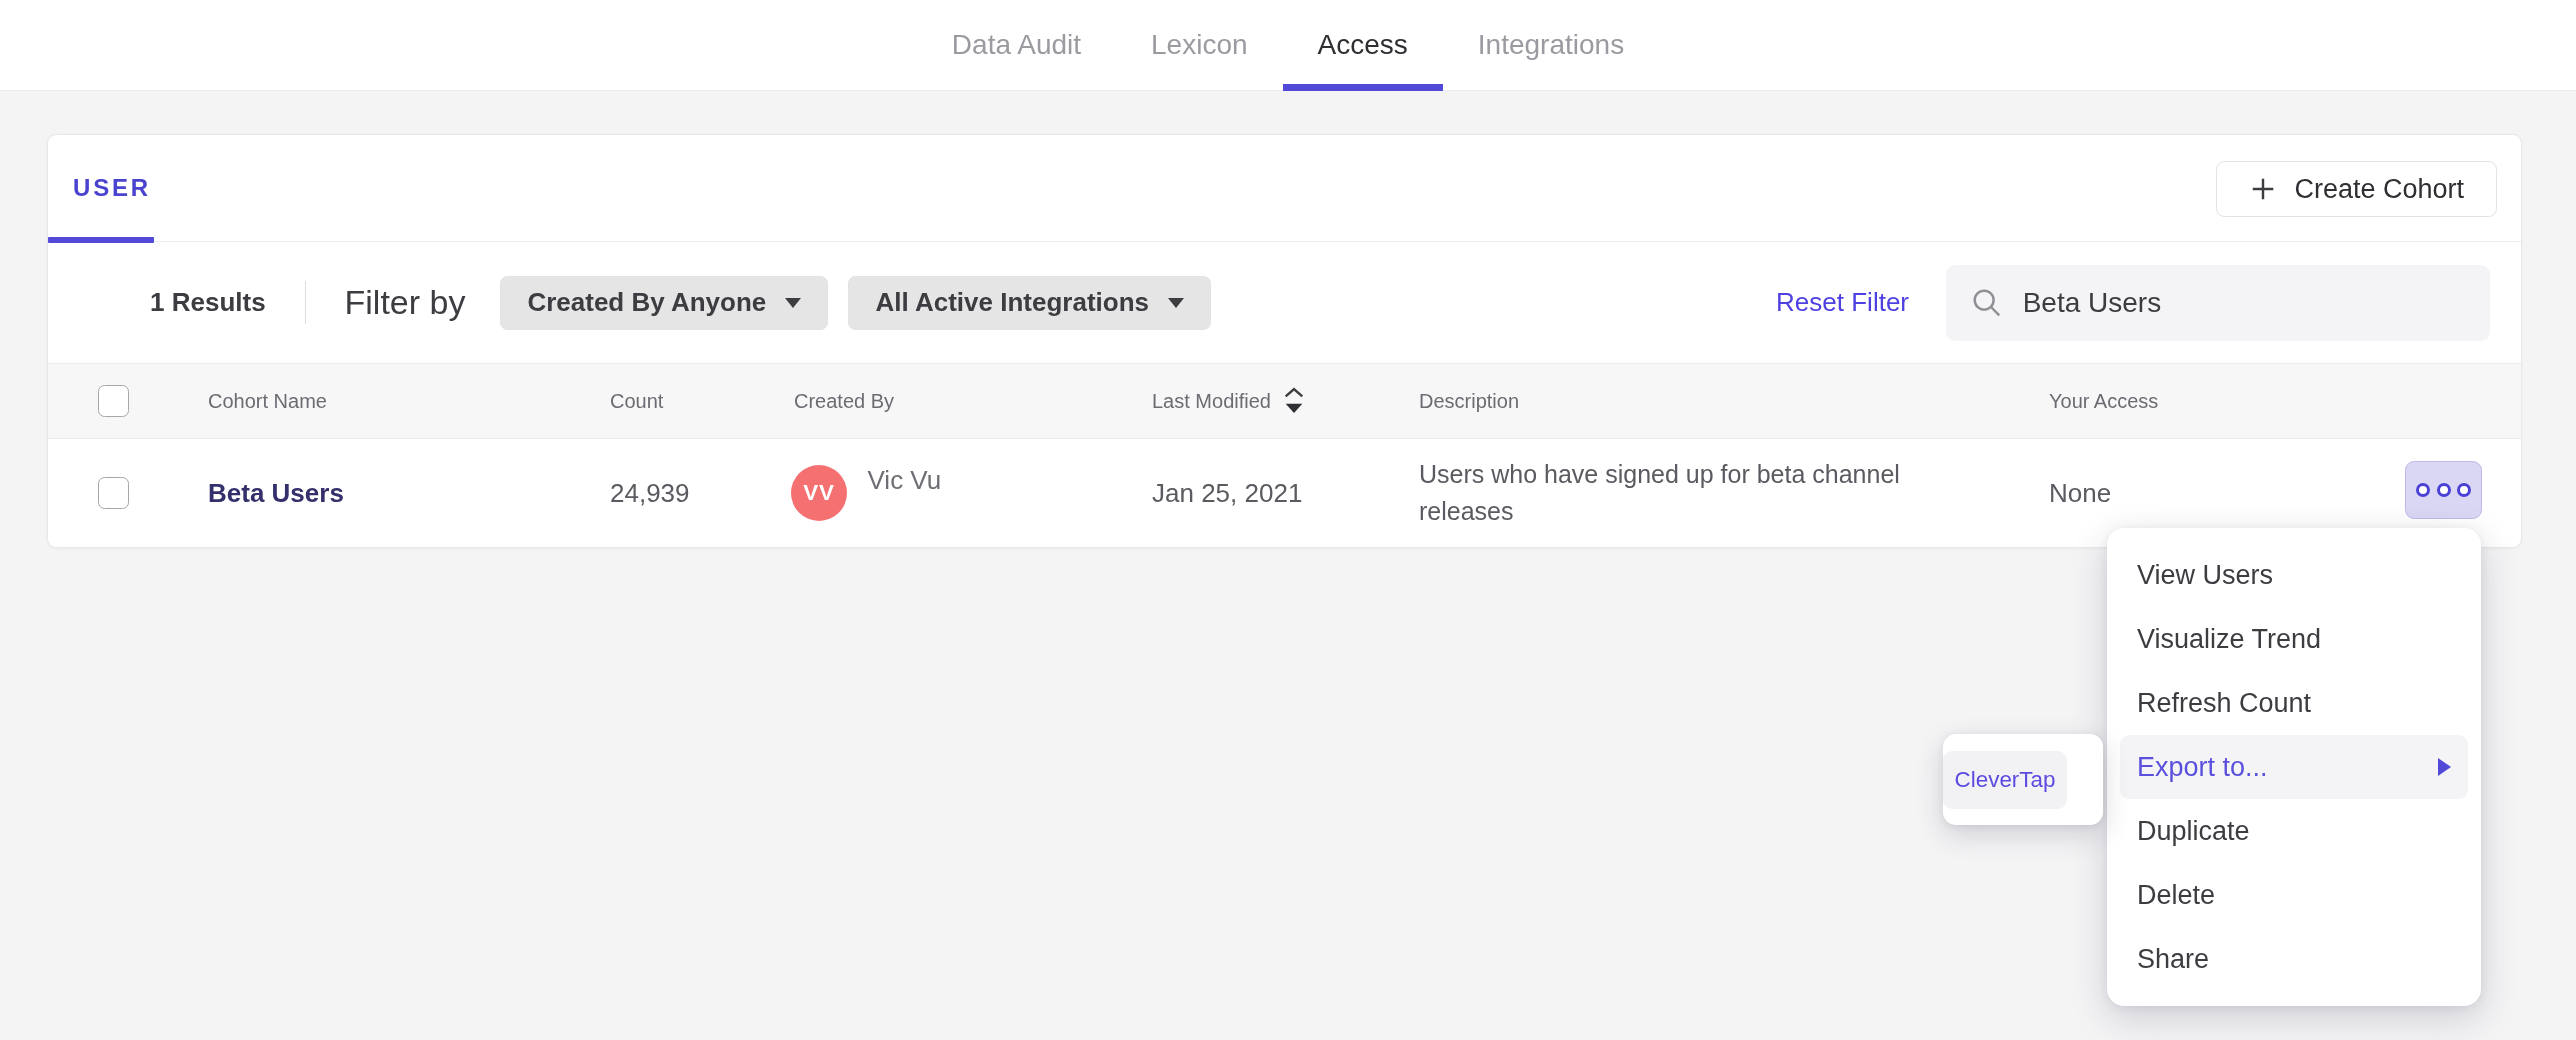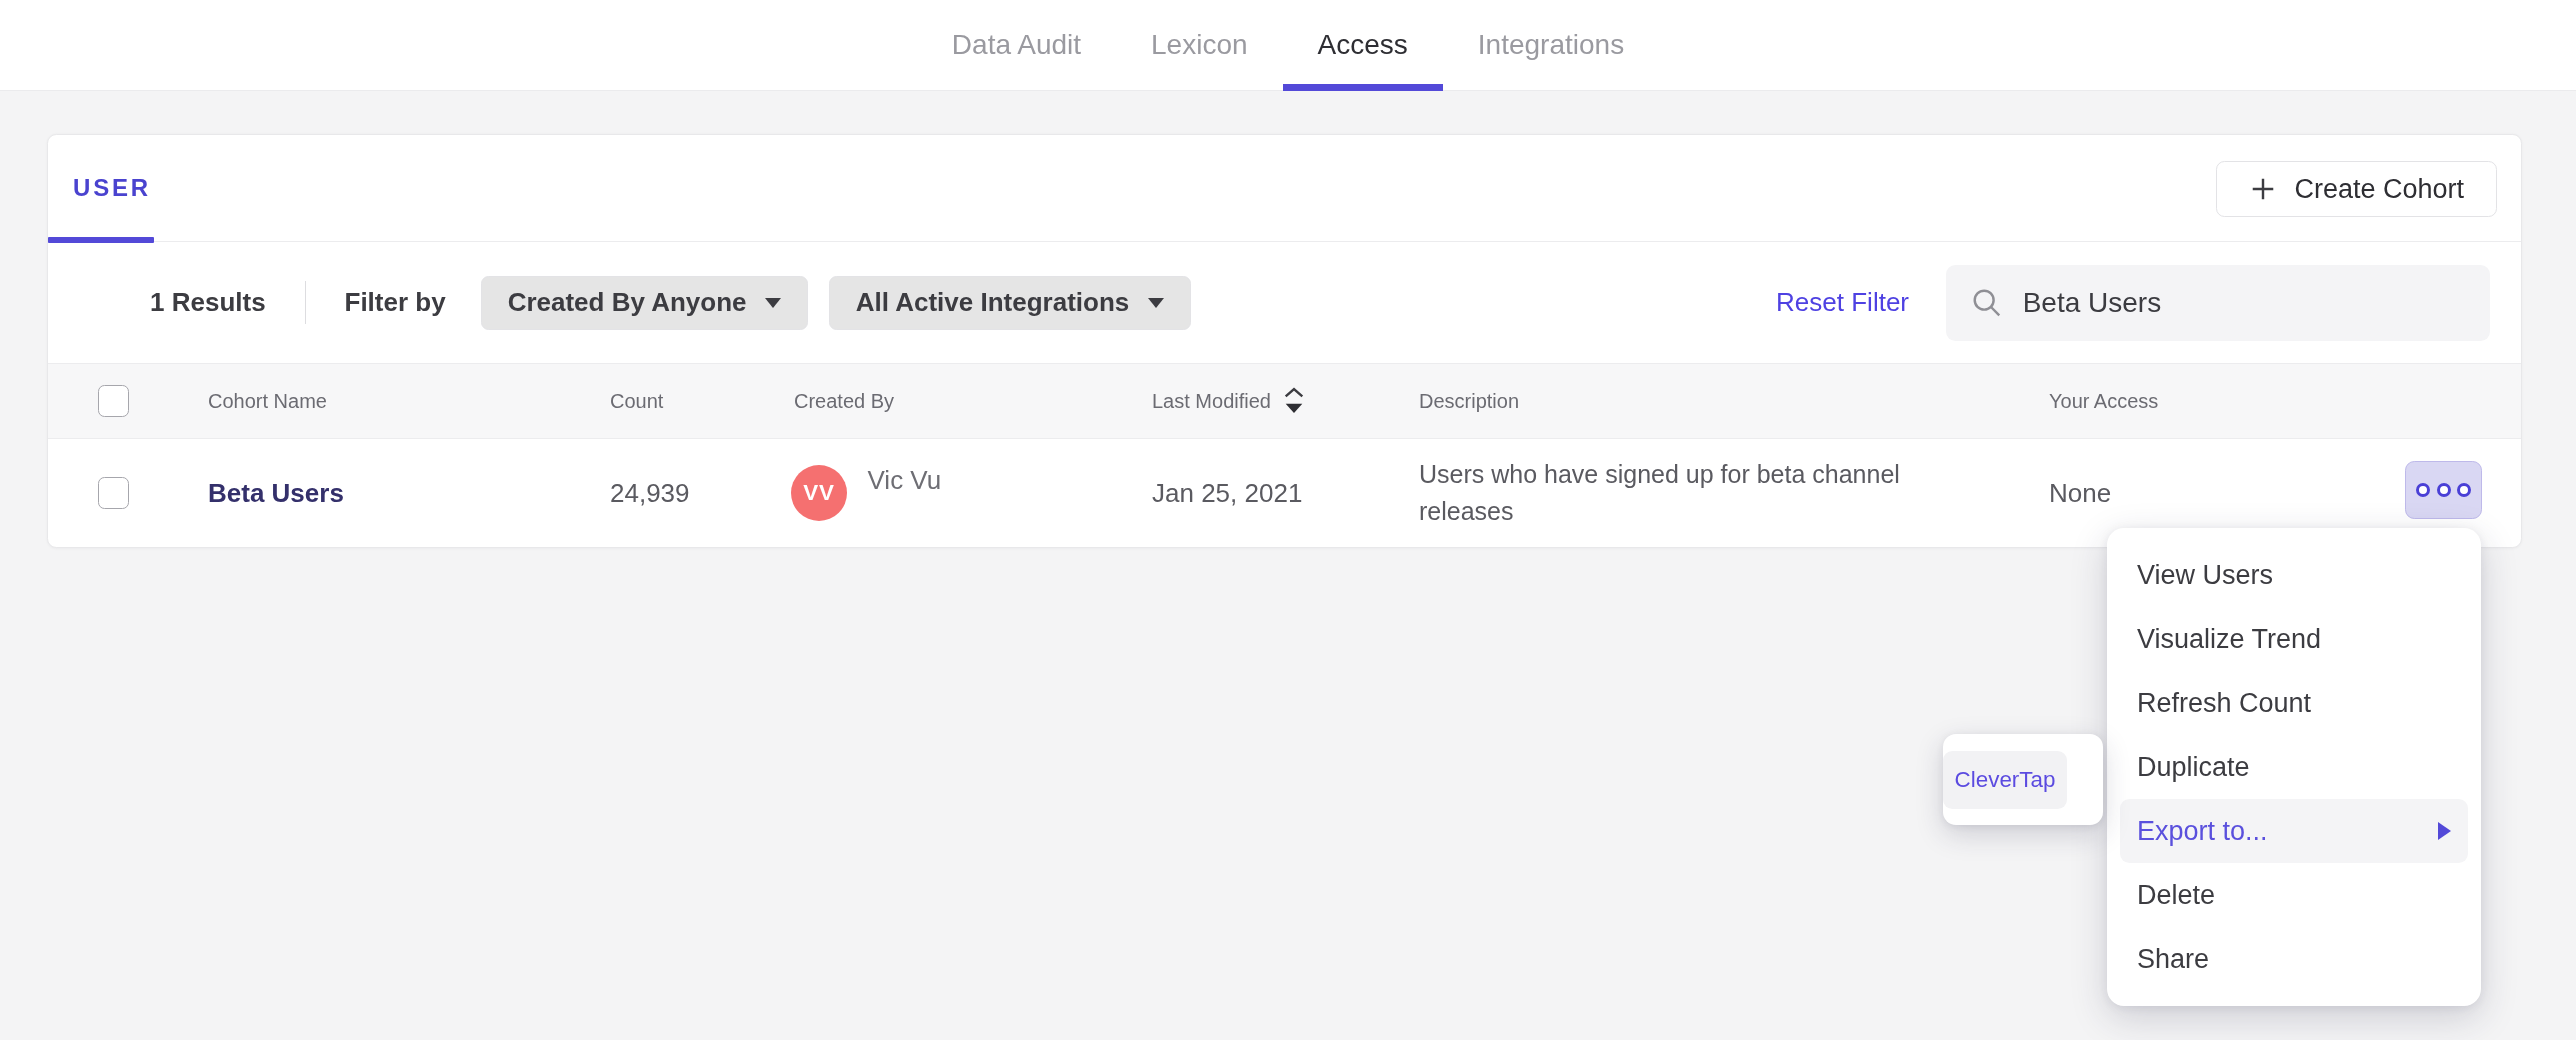--- a/index.html
+++ b/index.html
@@ -71,21 +71,21 @@
     font-size:27px;font-weight:500;color:var(--text-dark);cursor:pointer;
   }
 
   
   .filter-row{
     height:121px;display:flex;align-items:center;
     padding:0 31px 0 102px;
   }
   .results{font-size:26px;font-weight:600;color:var(--text-body);}
   .v-divider{width:0.9px;height:43px;background:#dddde0;margin:0 39px;}
-  .filter-by{font-size:26px;font-weight:700;color:var(--text-body);margin-right:35px;}
+  .filter-by{font-size:34px;font-weight:400;color:var(--text-body);margin-right:35px;}
   .dropdown{
     display:flex;align-items:center;gap:18.7px;height:54px;padding:0 26px;
     border:0.9px solid var(--border);border-radius:7.5px;background:#e5e5e5;
     font-size:26px;font-weight:600;color:var(--text-body);
     margin-right:20.5px;cursor:pointer;
   }
   .caret-down{
     width:0;height:0;border-left:8.4px solid transparent;border-right:8.4px solid transparent;
     border-top:10.3px solid var(--text-body);
   }
@@ -258,25 +258,25 @@
       <span class="ring"></span>
     </div>
   </div>
 
 </div>
 
 <div class="context-menu">
   <div class="menu-item">View Users</div>
   <div class="menu-item">Visualize Trend</div>
   <div class="menu-item">Refresh Count</div>
-  <div class="menu-item">Duplicate</div>
   <div class="menu-item highlight">
     <span>Export to...</span>
     <span class="arrow-right"></span>
   </div>
+  <div class="menu-item">Duplicate</div>
   <div class="menu-item">Delete</div>
   <div class="menu-item">Share</div>
 </div>
 
 <div class="submenu">
   <div class="submenu-item">CleverTap</div>
 </div>
 
 
 </body></html>

